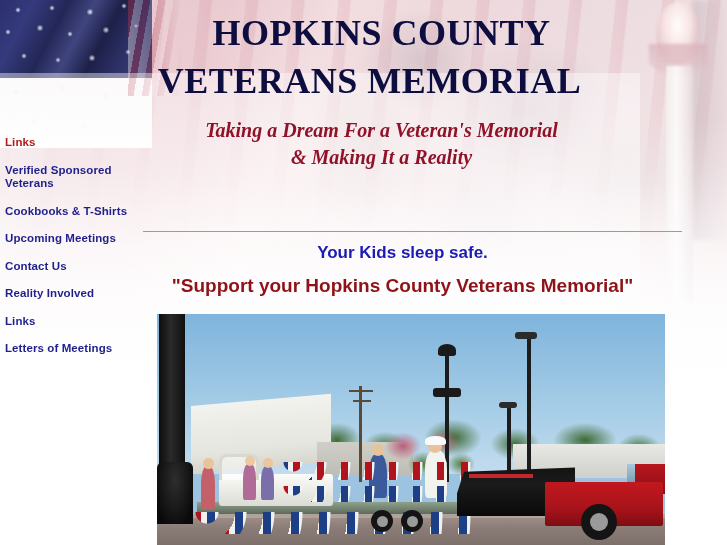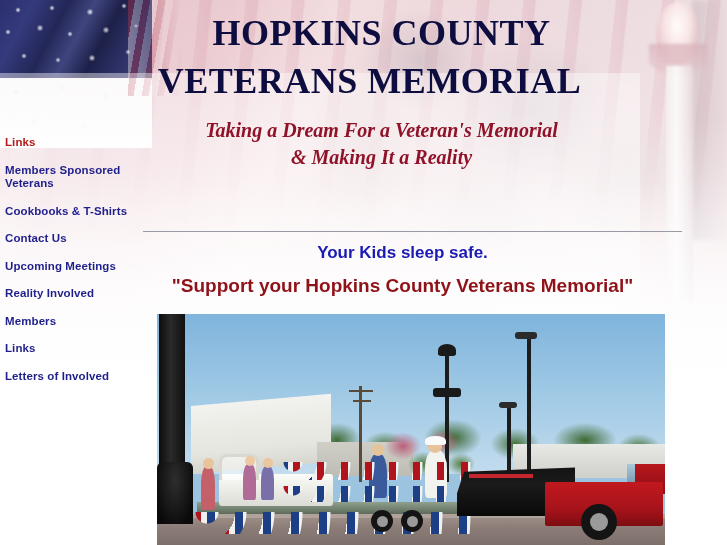--- a/index.html
+++ b/index.html
@@ -436,28 +436,27 @@
 
   <div class="header-block">
     <div class="site-title site-title-1">HOPKINS COUNTY</div>
     <div class="site-title site-title-2">VETERANS MEMORIAL</div>
     <div class="tagline tagline-1">Taking a Dream For a Veteran's Memorial</div>
     <div class="tagline tagline-2">&amp; Making It a Reality</div>
   </div>
 
   <nav class="sidebar">
     <a class="nav-item active" href="#">Links</a>
-    <a class="nav-item" href="#">Members Sponsored Veterans</a>
+    <a class="nav-item" href="#">Verified Sponsored Veterans</a>
     <a class="nav-item" href="#">Cookbooks &amp; T-Shirts</a>
+    <a class="nav-item" href="#">Upcoming Meetings</a>
     <a class="nav-item" href="#">Contact Us</a>
-    <a class="nav-item" href="#">Upcoming Meetings</a>
     <a class="nav-item" href="#">Reality Involved</a>
-    <a class="nav-item" href="#">Members</a>
     <a class="nav-item" href="#">Links</a>
-    <a class="nav-item" href="#">Letters of Involved</a>
+    <a class="nav-item" href="#">Letters of Meetings</a>
   </nav>
 
   <main class="content">
     <hr class="divider">
     <div class="headline-blue">Your Kids sleep safe.</div>
     <div class="headline-red">"Support your Hopkins County Veterans Memorial"</div>
   </main>
 
   <div class="photo">
     <div class="ph ph-sky"></div>

